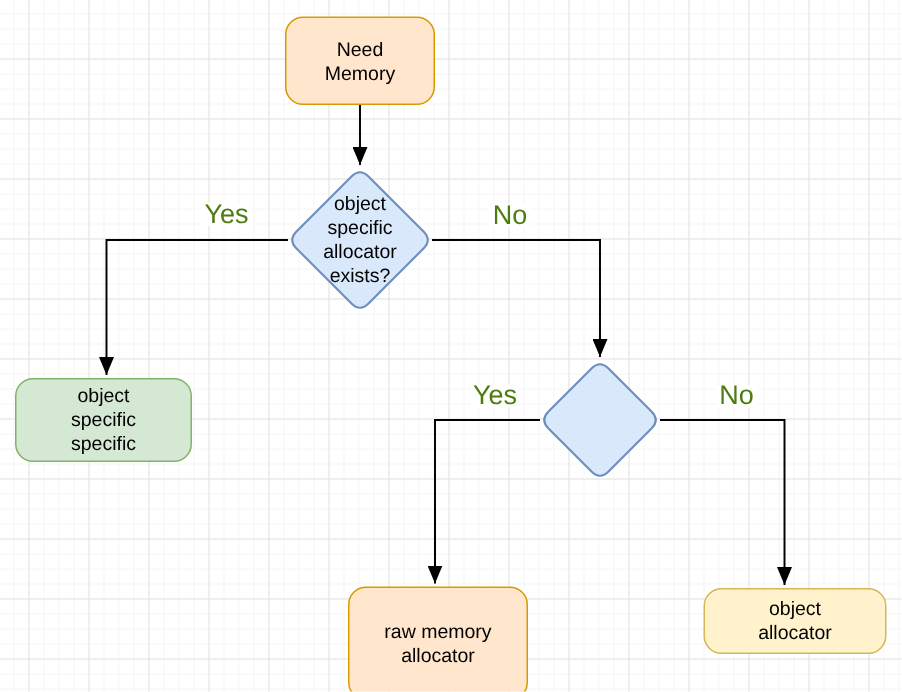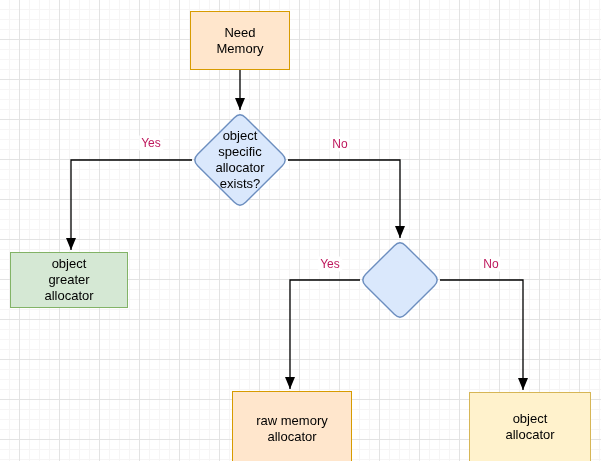--- a/index.html
+++ b/index.html
@@ -45,38 +45,38 @@
     box-sizing: border-box;
     text-align: center;
     font-size: 13px;
     line-height: 16px;
     color: #000000;
   }
 
   .rect-node {
     border-style: solid;
     border-width: 1.4px;
-    border-radius: 0;
+    border-radius: 12px;
     padding: 2px 22px;
   }
 
   .diamond-overlay {
     background: transparent;
     border: none;
     text-align: center;
   }
 
   .node-label { display: inline-block; }
 
   .edge-label {
     position: absolute;
     transform: translate(-50%, -50%);
-    font-size: 12px;
+    font-size: 18px;
     line-height: 15px;
-    color: #be185d;
+    color: #4d7c0f;
     background: #ffffff;
     padding: 0 2px;
     white-space: nowrap;
   }
 </style>
 </head>
 <body>
 
 <div class="canvas">
 
@@ -99,28 +99,28 @@
 
     <path class="diamond-shape" d="M234.34,117.66 Q240,112 245.66,117.66 L282.34,154.34 Q288,160 282.34,165.66 L245.66,202.34 Q240,208 234.34,202.34 L197.66,165.66 Q192,160 197.66,154.34 Z" style="fill: rgb(218, 232, 252); stroke: rgb(108, 142, 191);"></path>
     <path class="diamond-shape" d="M394.34,245.66 Q400,240 405.66,245.66 L434.34,274.34 Q440,280 434.34,285.66 L405.66,314.34 Q400,320 394.34,314.34 L365.66,285.66 Q360,280 365.66,274.34 Z" style="fill: rgb(218, 232, 252); stroke: rgb(108, 142, 191);"></path>
   </svg>
 
   <div class="node rect-node" style="left: 190px; top: 11px; width: 100px; height: 59px; background-color: rgb(255, 230, 204); border-color: rgb(215, 155, 0);">
     <span class="node-label">Need Memory</span>
   </div>
 
   <div class="node rect-node" style="left: 10px; top: 252px; width: 118px; height: 56px; background-color: rgb(213, 232, 212); border-color: rgb(130, 179, 102);">
-    <span class="node-label">object greater allocator</span>
+    <span class="node-label">object specific specific</span>
   </div>
 
   <div class="node rect-node" style="left: 232px; top: 391px; width: 120px; height: 76px; background-color: rgb(255, 230, 204); border-color: rgb(215, 155, 0);">
     <span class="node-label">raw memory allocator</span>
   </div>
 
-  <div class="node rect-node" style="left: 469px; top: 392px; width: 122px; height: 70px; background-color: rgb(255, 242, 204); border-color: rgb(214, 182, 86);">
+  <div class="node rect-node" style="left: 469px; top: 392px; width: 122px; height: 44px; background-color: rgb(255, 242, 204); border-color: rgb(214, 182, 86);">
     <span class="node-label">object allocator</span>
   </div>
 
   <div class="node diamond-overlay" style="left:192px; top:112px; width:96px; height:96px;">
     <span class="node-label" style="width:68px;">object specific allocator exists?</span>
   </div>
 
 
   <div class="edge-label" style="left:151px; top:143px;">Yes</div>
   <div class="edge-label" style="left:340px; top:144px;">No</div>

